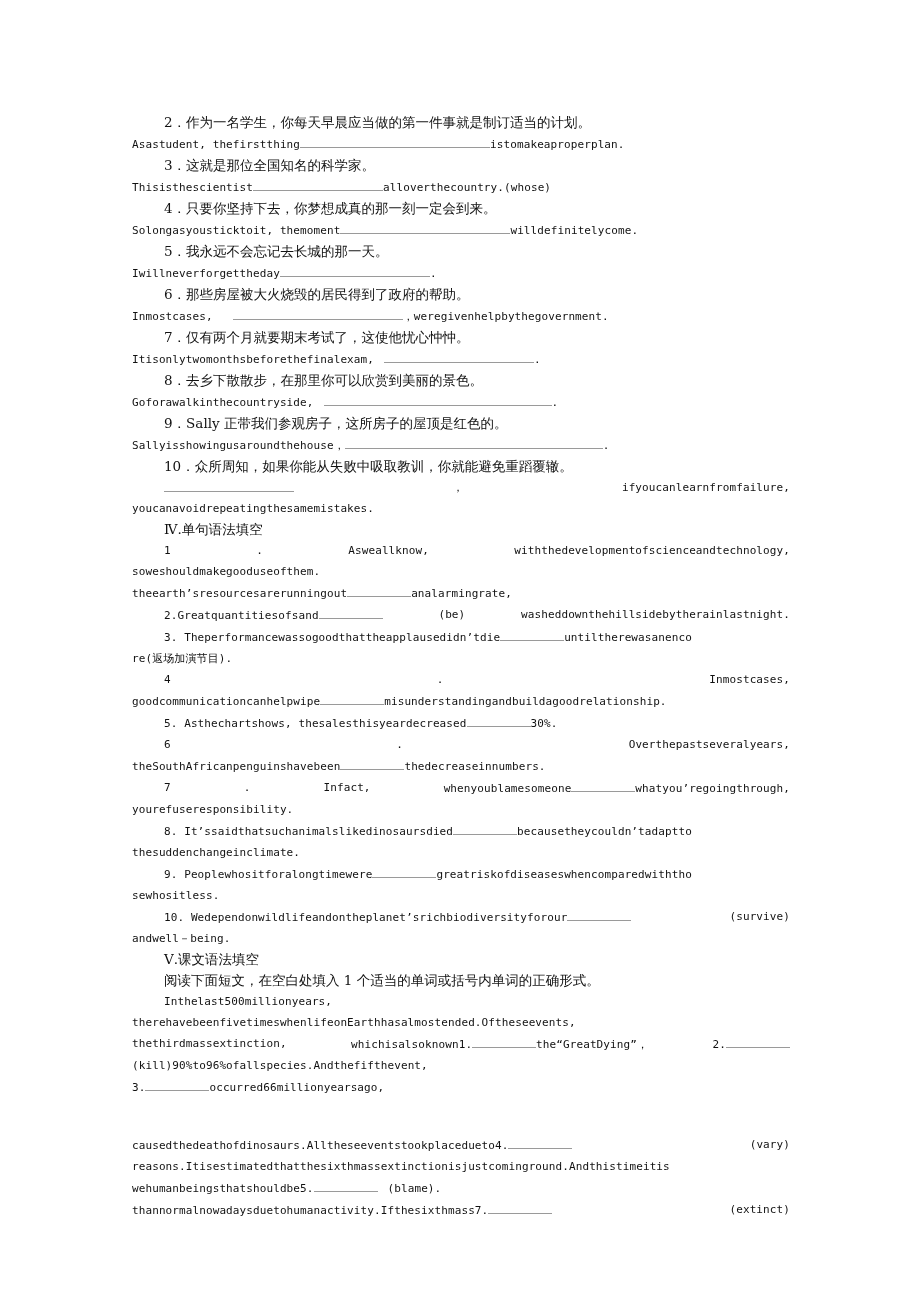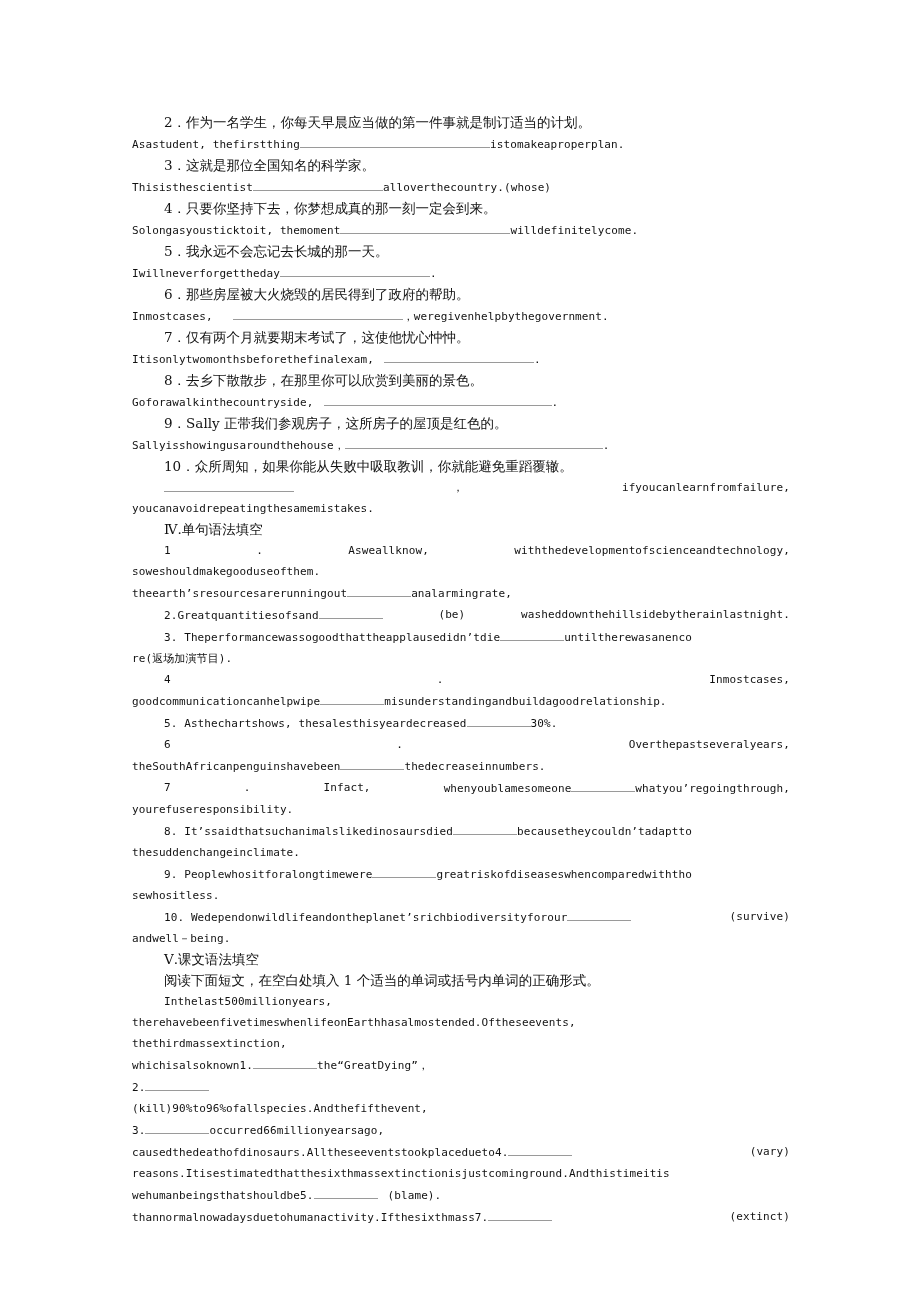--- a/index.html
+++ b/index.html
@@ -117,31 +117,31 @@
       </p>
     <p class="p mono">andwell－being.</p>
   </div>
 
   <div>
     <p class="p ind">Ⅴ.课文语法填空</p>
     <p class="p ind">阅读下面短文，在空白处填入 1 个适当的单词或括号内单词的正确形式。</p>
 
     <p class="p mono ind">Inthelast500millionyears,</p>
     <p class="p mono">therehavebeenfivetimeswhenlifeonEarthhasalmostended.Oftheseevents,</p>
-    <p class="p mono" style="display:flex;justify-content:space-between;flex-direction:column;">
+    <p class="p mono" style="display:flex;justify-content:space-between;">
         <span>thethirdmassextinction,</span>
         <span><span>whichisalsoknown1.</span><span class="blank b64"></span><span>the“GreatDying”，</span></span>
         <span><span>2.</span><span class="blank b64"></span></span>
       </p>
     <p class="p mono" style="display:flex;">
         <span>(kill)</span>
         <span>90%to96%ofallspecies.Andthefifthevent,</span>
       </p>
     <p class="p mono"><span>3.</span><span class="blank b64"></span><span>occurred66millionyearsago,</span></p>
-    <p class="p mono" style="display:flex;justify-content:space-between;">
+    <p class="p mono" style="display:flex;justify-content:space-between;margin-top:36px;">
         <span><span>causedthedeathofdinosaurs.Alltheseeventstookplacedueto4.</span><span class="blank b64"></span></span>
         <span>(vary)</span>
       </p>
     <p class="p mono">reasons.Itisestimatedthatthesixthmassextinctionisjustcominground.Andthistimeitis</p>
     <p class="p mono"><span>wehumanbeingsthatshouldbe5.</span><span class="blank b64"></span><span class="sp" style="width:10px"></span><span>(blame).</span></p>
     <p class="p mono" style="display:flex;justify-content:space-between;">
         <span><span>thannormalnowadaysduetohumanactivity.Ifthesixthmass7.</span><span class="blank b64"></span></span>
         <span>(extinct)</span>
       </p>
   </div>

